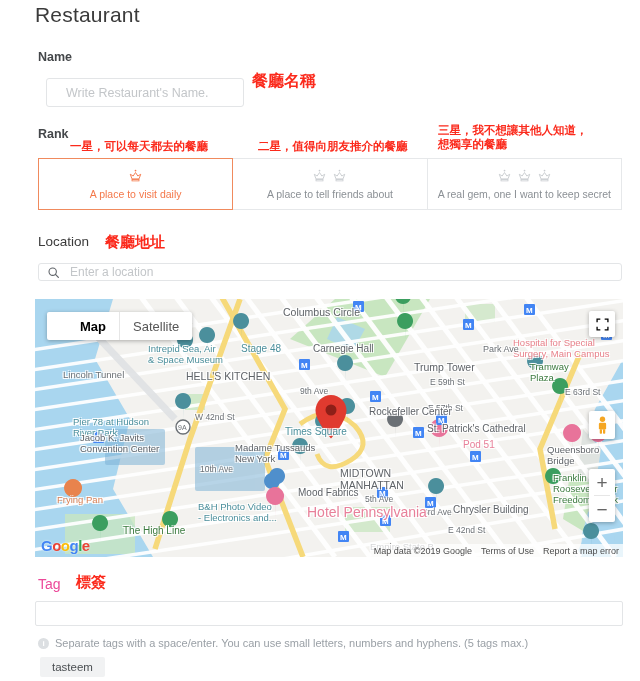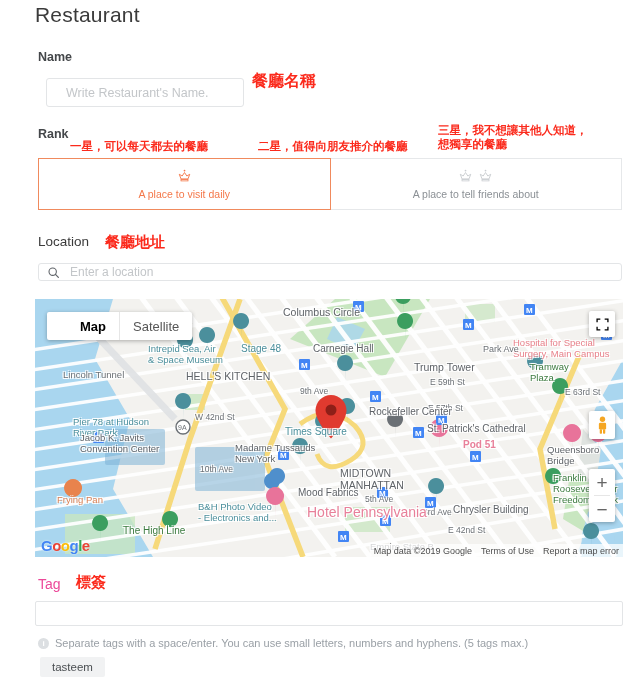--- a/index.html
+++ b/index.html
@@ -192,20 +192,40 @@
         </svg>
         <svg width="15" height="14" viewBox="0 0 24 24">
           <path d="M3 9l3 8h12l3-8-5 3-4-6-4 6z" fill="none" stroke="#c9ccd0" stroke-width="1.6"></path>
           <rect x="6" y="18" width="12" height="2.4" fill="none" stroke="#c9ccd0" stroke-width="1.4"></rect>
           <circle cx="12" cy="2.6" r="1.5" fill="#c9ccd0"></circle>
         </svg>
       </div>
       <div class="rank-text">A place to tell friends about</div>
     </div>
 
+    <div class="rank-opt">
+      <div class="crowns">
+        <svg width="15" height="14" viewBox="0 0 24 24">
+          <path d="M3 9l3 8h12l3-8-5 3-4-6-4 6z" fill="none" stroke="#c9ccd0" stroke-width="1.6"></path>
+          <rect x="6" y="18" width="12" height="2.4" fill="none" stroke="#c9ccd0" stroke-width="1.4"></rect>
+          <circle cx="12" cy="2.6" r="1.5" fill="#c9ccd0"></circle>
+        </svg>
+        <svg width="15" height="14" viewBox="0 0 24 24">
+          <path d="M3 9l3 8h12l3-8-5 3-4-6-4 6z" fill="none" stroke="#c9ccd0" stroke-width="1.6"></path>
+          <rect x="6" y="18" width="12" height="2.4" fill="none" stroke="#c9ccd0" stroke-width="1.4"></rect>
+          <circle cx="12" cy="2.6" r="1.5" fill="#c9ccd0"></circle>
+        </svg>
+        <svg width="15" height="14" viewBox="0 0 24 24">
+          <path d="M3 9l3 8h12l3-8-5 3-4-6-4 6z" fill="none" stroke="#c9ccd0" stroke-width="1.6"></path>
+          <rect x="6" y="18" width="12" height="2.4" fill="none" stroke="#c9ccd0" stroke-width="1.4"></rect>
+          <circle cx="12" cy="2.6" r="1.5" fill="#c9ccd0"></circle>
+        </svg>
+      </div>
+      <div class="rank-text">A real gem, one I want to keep secret</div>
+    </div>
   </div>
 
   <div class="loc-label">Location</div>
   <div class="annot loc-annot">餐廳地址</div>
   <div class="loc-input-wrap">
     <svg width="13" height="13" viewBox="0 0 24 24">
       <circle cx="10.5" cy="10.5" r="6.8" fill="none" stroke="#5f6368" stroke-width="2"></circle>
       <line x1="15.6" y1="15.6" x2="21" y2="21" stroke="#5f6368" stroke-width="2.2" stroke-linecap="round"></line>
     </svg>
     <input class="loc-input" value="" placeholder="Enter a location" style="">
@@ -369,21 +389,21 @@
         <div class="mlabel" style="left: 38px; top: 117px; font-size: 9.5px; color: rgb(75, 143, 156); font-weight: 400;">Pier 78 at Hudson
 River Park</div>
         <div class="mlabel" style="left: 160px; top: 113px; font-size: 8.5px; color: rgb(107, 112, 117); font-weight: 400;">W 42nd St</div>
         <div class="mlabel" style="left: 334px; top: 107px; font-size: 10px; color: rgb(95, 99, 104); font-weight: 400;">Rockefeller Center</div>
         <div class="mlabel" style="left: 392px; top: 124px; font-size: 10px; color: rgb(95, 99, 104); font-weight: 400;">St. Patrick's Cathedral</div>
         <div class="mlabel" style="left: 45px; top: 133px; font-size: 9.5px; color: rgb(95, 99, 104); font-weight: 400;">Jacob K. Javits
 Convention Center</div>
         <div class="mlabel" style="left: 250px; top: 127px; font-size: 10px; color: rgb(75, 143, 156); font-weight: 400;">Times Square</div>
         <div class="mlabel" style="left: 200px; top: 143px; font-size: 9.5px; color: rgb(95, 99, 104); font-weight: 400;">Madame Tussauds
 New York</div>
-        <div class="mlabel" style="left: 428px; top: 140px; font-size: 10px; color: rgb(232, 128, 154); font-weight: 700;">Pod 51</div>
+        <div class="mlabel" style="left: 428px; top: 140px; font-size: 10px; color: rgb(232, 128, 154); font-weight: 400;">Pod 51</div>
         <div class="mlabel" style="left: 512px; top: 145px; font-size: 9.5px; color: rgb(95, 99, 104); font-weight: 400;">Queensboro Bridge</div>
         <div class="mlabel" style="left: 305px; top: 168px; font-size: 10.5px; color: rgb(95, 99, 104); font-weight: 400;">MIDTOWN
 MANHATTAN</div>
         <div class="mlabel" style="left: 265px; top: 87px; font-size: 8.5px; color: rgb(107, 112, 117); font-weight: 400;">9th Ave</div>
         <div class="mlabel" style="left: 165px; top: 165px; font-size: 8.5px; color: rgb(107, 112, 117); font-weight: 400;">10th Ave</div>
         <div class="mlabel" style="left: 388px; top: 185px; font-size: 8.5px; color: rgb(107, 112, 117); font-weight: 400; margin-top: 23px;">3rd Ave</div>
         <div class="mlabel" style="left: 330px; top: 195px; font-size: 8.5px; color: rgb(107, 112, 117); font-weight: 400;">5th Ave</div>
         <div class="mlabel" style="left: 518px; top: 173px; font-size: 9.5px; color: rgb(59, 122, 63); font-weight: 400;">Franklin D.
 Roosevelt Four
 Freedoms Park</div>

